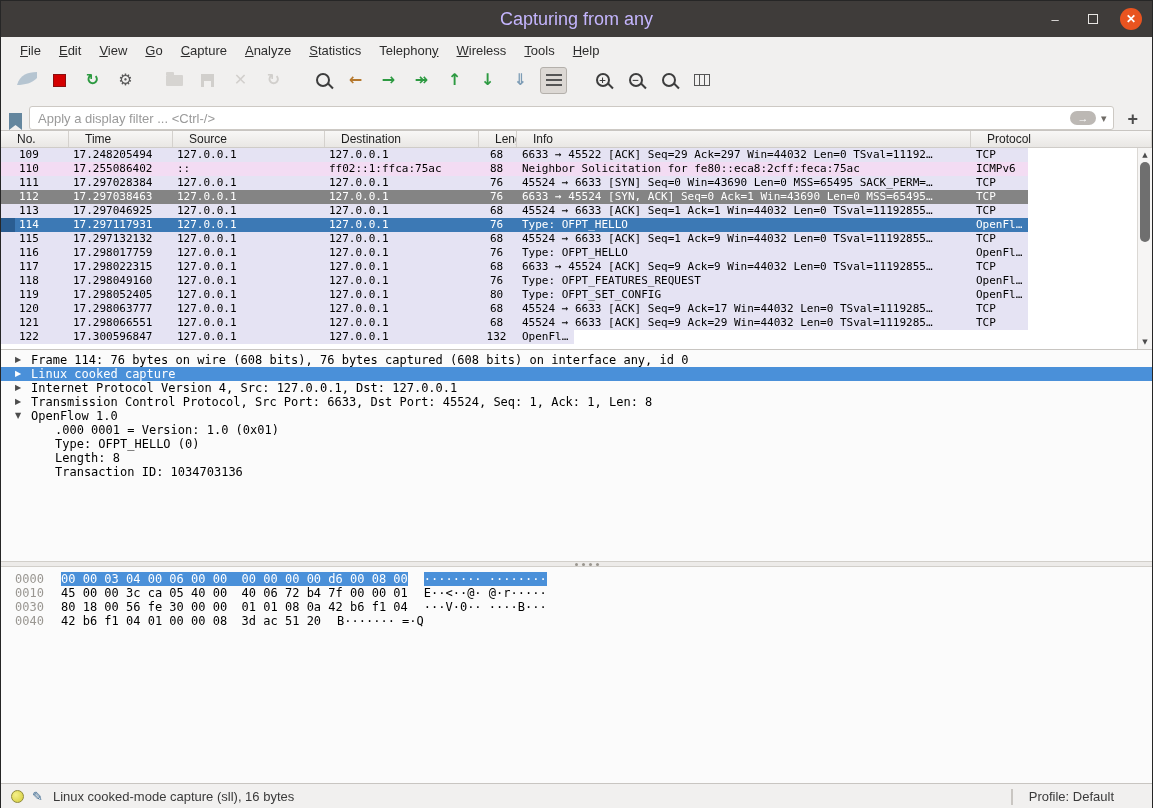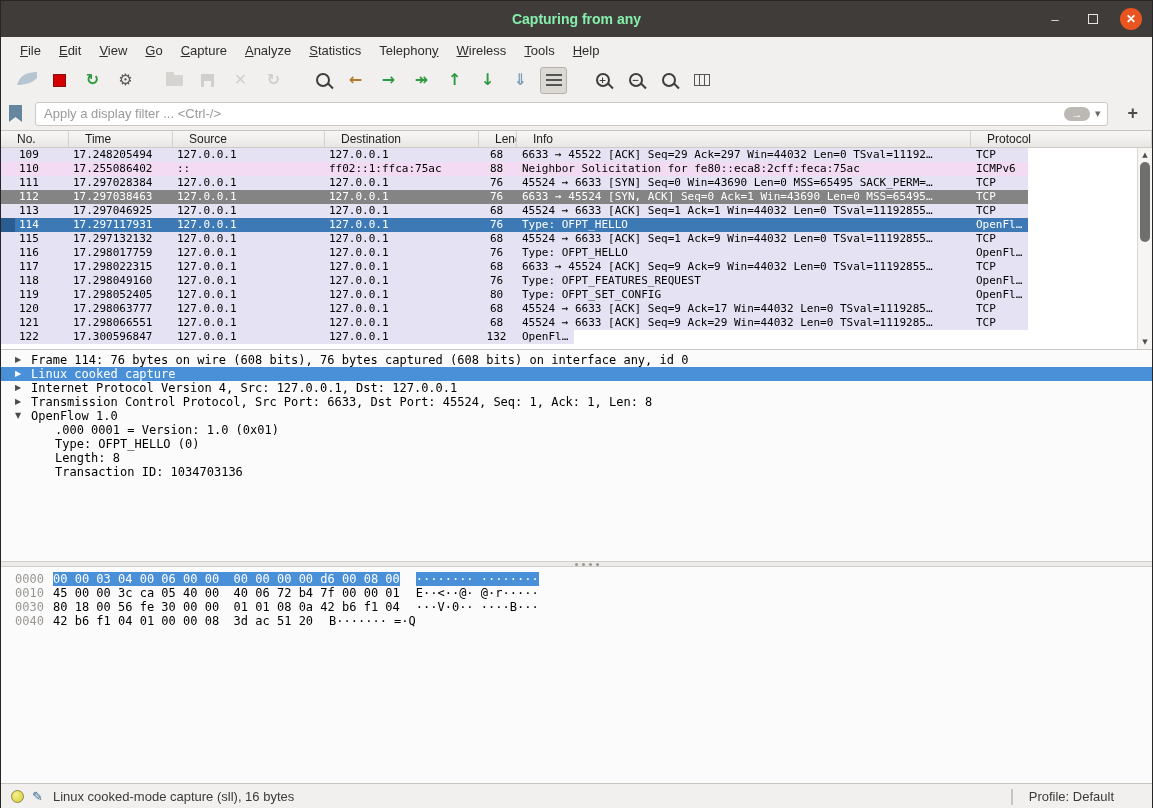--- a/index.html
+++ b/index.html
@@ -1,21 +1,21 @@
 <!DOCTYPE html>
 <html style="--row-tcp: #e5e3f3; --row-icmpv6: #f3dcf3; --row-syn: #848484; --row-selected: #3c79b5; --detail-selected: #4a90d9;"><head>
 <meta charset="utf-8">
 <style>
   *{margin:0;padding:0;box-sizing:border-box}
   html,body{width:1153px;height:808px;overflow:hidden;background:#fff;font-family:"Liberation Sans",sans-serif}
   .window{width:1153px;height:808px;border:1px solid #262626;display:flex;flex-direction:column;background:#fff}
 
   
   .titlebar{height:36px;background:#3f3c3a;position:relative;display:flex;align-items:center;justify-content:center;flex:none}
-  .title{color:#86efac;font-weight:bold;font-size:14px}
+  .title{color:#c4b5fd;font-weight:normal;font-size:18px}
   .winctl{position:absolute;right:10px;top:0;height:100%;display:flex;align-items:center;gap:16px}
   .wc{width:22px;height:22px;display:flex;align-items:center;justify-content:center;color:#e8e6e3;font-size:13px}
   .wc-maxbox{width:10px;height:10px;border:1px solid #e8e6e3;display:inline-block}
   .wc.close{background:#e95420;border-radius:50%;color:#fff;font-size:12px;font-weight:bold}
 
   
   .menubar{height:26px;background:#f1f0ef;display:flex;align-items:center;padding-left:10px;font-size:13px;color:#2d2d2d;flex:none}
   .mitem{padding:4px 9px;cursor:default}
 
   
@@ -29,21 +29,21 @@
   .i-folder{width:17px;height:11px;background:#bdb9b4;border-radius:1px;position:relative;display:inline-block}
   .i-folder::before{content:"";position:absolute;top:-3px;left:0;width:8px;height:3px;background:#bdb9b4;border-radius:1px 1px 0 0}
   .i-save{width:13px;height:13px;background:#b3afaa;position:relative;display:inline-block}
   .i-save::after{content:"";position:absolute;left:3px;bottom:0;width:7px;height:6px;background:#f1f0ef}
   .i-mag{width:14px;height:14px;border:2px solid #3d3d3d;border-radius:50%;display:flex;align-items:center;justify-content:center;font:bold 9px "DejaVu Sans",sans-serif;color:#3d3d3d;position:relative}
   .i-mag::after{content:"";position:absolute;width:7px;height:2px;background:#3d3d3d;right:-6px;bottom:-2px;transform:rotate(45deg)}
   .i-lines{width:16px;height:12px;background:repeating-linear-gradient(#555 0 2px,transparent 2px 5px);display:inline-block}
   .i-cols{width:16px;height:12px;border:1px solid #555;display:inline-block;background:linear-gradient(90deg,transparent 0 4px,#555 4px 5px,transparent 5px 9px,#555 9px 10px,transparent 10px)}
 
   
-  .filterbar{height:34px;background:#f1f0ef;border-bottom:1px solid #c8c5c1;display:flex;align-items:center;padding:0 8px;gap:13px;flex:none}
+  .filterbar{height:34px;background:#f1f0ef;border-bottom:1px solid #c8c5c1;display:flex;align-items:flex-end;padding:0 8px;gap:7px;flex:none}
   .f-bookmark{width:13px;height:17px;background:#64869e;clip-path:polygon(0 0,100% 0,100% 100%,50% 70%,0 100%);flex:none}
   .f-inputwrap{flex:1;height:24px;background:#fff;border:1px solid #cdc9c4;border-radius:3px;display:flex;align-items:center}
   .f-input{flex:1;border:none;outline:none;background:transparent;font-size:13px;padding:0 8px;color:#333}
   .f-input::placeholder{color:#9a9a9a}
   .f-apply{width:26px;height:14px;background:#bcb8b4;border-radius:7px;color:#fff;display:flex;align-items:center;justify-content:center;font-size:11px;margin-right:5px;flex:none}
   .f-caret{color:#6f6b66;font-size:11px;margin-right:7px;flex:none}
   .f-plus{font-size:18px;color:#4c4c4c;padding:0 6px;font-weight:bold;flex:none}
 
   
   .phead{height:17px;background:linear-gradient(#f8f7f6,#e9e7e4);border-bottom:1px solid #cfccc8;display:flex;font-size:12px;color:#1e1e1e;flex:none}
@@ -79,21 +79,21 @@
   .drow.selected{background:var(--detail-selected);color:#fff}
   .drow.selected .arr{color:#fff}
 
   
   .splitter{height:6px;background:#edebe9;border-top:1px solid #d2cfca;border-bottom:1px solid #d2cfca;display:flex;align-items:center;justify-content:center;flex:none}
   .dots{width:3px;height:3px;background:#9a968f;border-radius:50%;box-shadow:7px 0 0 #9a968f,14px 0 0 #9a968f,21px 0 0 #9a968f}
 
   
   .hexpane{height:216px;background:#fbfbfb;font-family:"DejaVu Sans Mono",monospace;font-size:12px;padding-top:5px;flex:none;overflow:hidden}
   .hrow{height:14px;line-height:14px;display:flex;white-space:pre;padding-left:14px}
-  .h-off{width:34px;color:#9a9792;margin-right:4px;flex:none}
+  .h-off{width:34px;color:#9a9792;margin-right:12px;flex:none}
   .h-hex{margin-right:16px}
   .hl{background:var(--detail-selected);color:#fff}
 
   
   .statusbar{height:26px;background:#f1f0ef;border-top:1px solid #c8c5c1;display:flex;align-items:center;font-size:13px;color:#3a3a3a;padding:0 10px;flex:none}
   .s-dot{width:13px;height:13px;border-radius:50%;background:radial-gradient(circle at 35% 35%,#f5f08a,#d3cc39);border:1px solid #8f8a3a;flex:none}
   .s-pencil{color:#39678f;font-size:13px;margin-left:8px;flex:none}
   .s-left{flex:1;padding-left:10px;overflow:hidden;white-space:nowrap}
   .s-sep{width:1px;height:16px;background:#c9c6c2;flex:none}
   .s-mid{padding:0 16px;white-space:nowrap}

